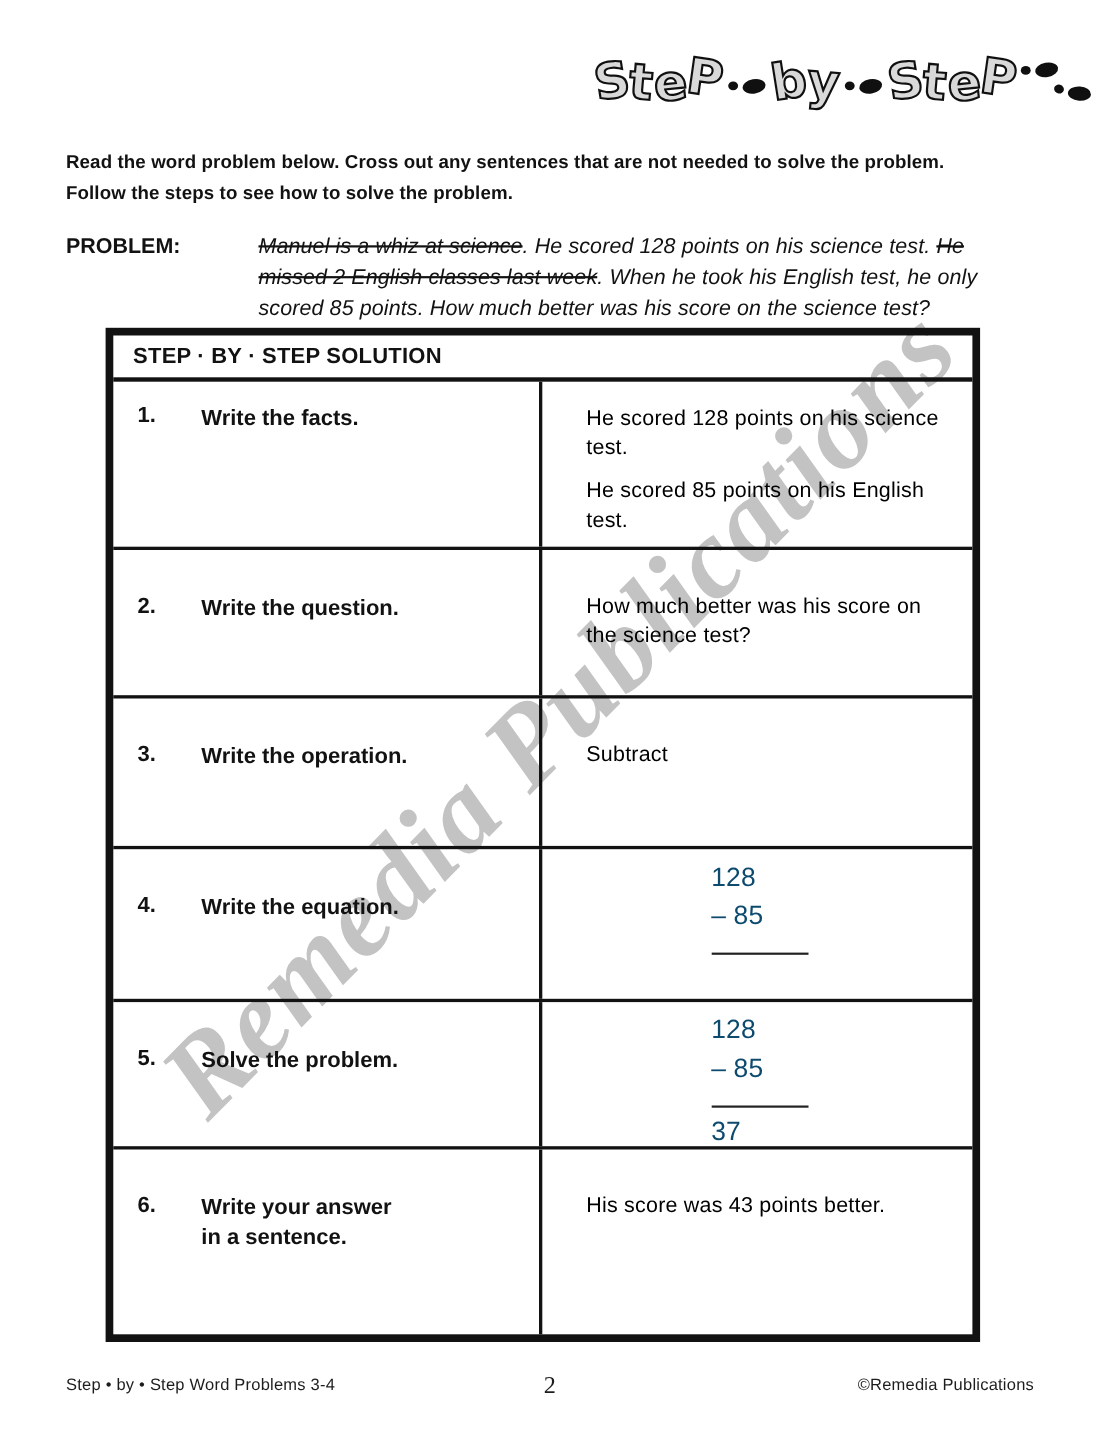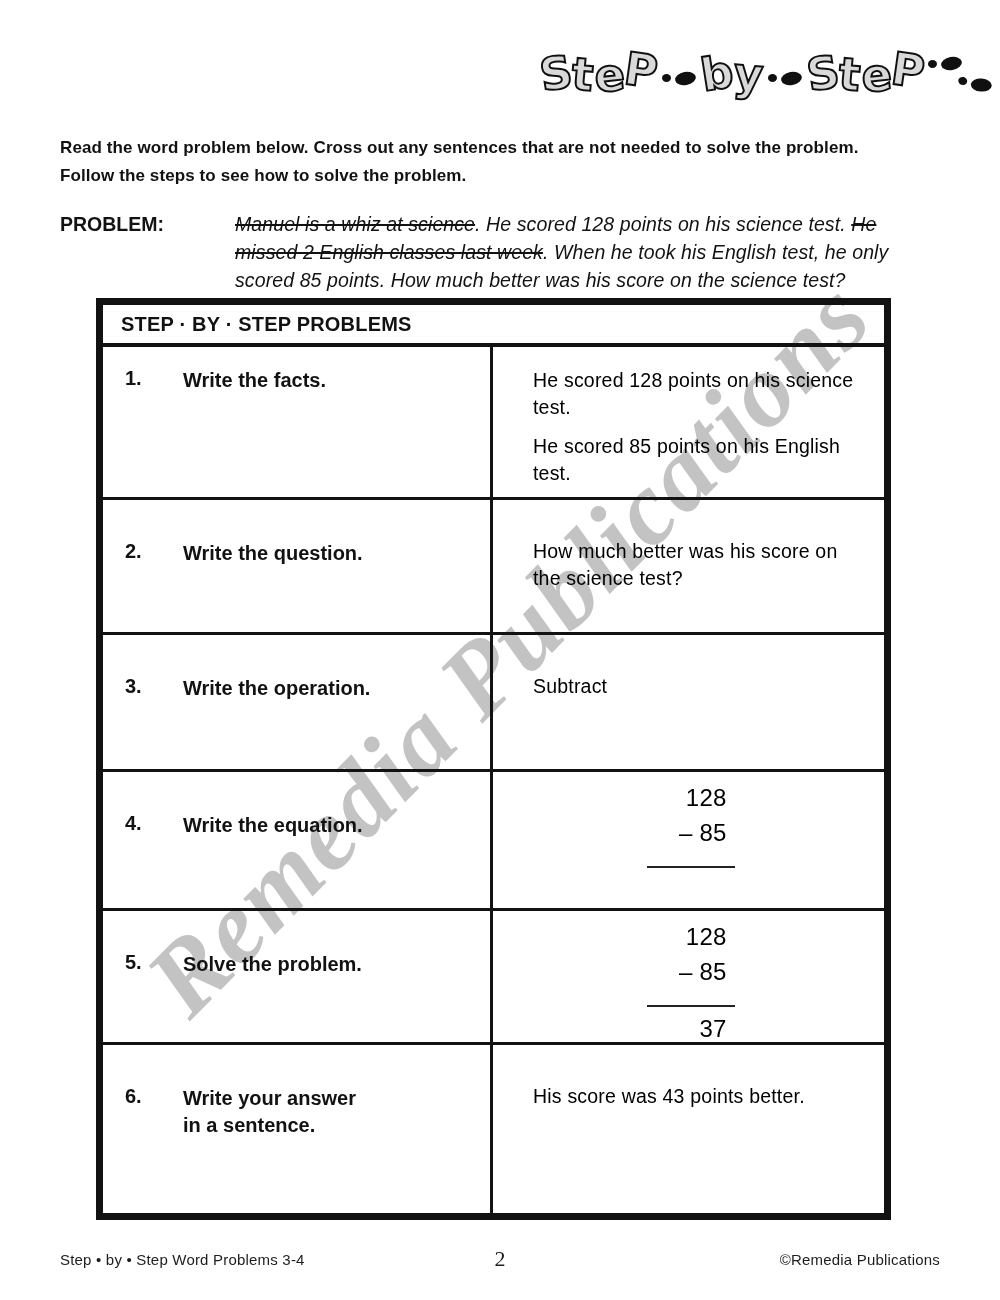--- a/index.html
+++ b/index.html
@@ -72,21 +72,21 @@
   .r4 { height:136px; } .r5 { height:131px; } .r6 { height:168px; }
   .r1 .cell-left { padding-top:20px; }
   .r1 .cell-right { padding-top:20px; }
   .r4 .cell-right, .r5 .cell-right { padding-top:8px; }
 
   .hand { font-size:19.5px; line-height:27px; letter-spacing:0.2px; color:#000000; }
   .hand-p { margin-bottom:12px; max-width:330px; }
   .hand-p:last-child { margin-bottom:0; }
 
   .eq { width:88px; margin:0 auto; transform:translateX(-12px); font-size:24px; line-height:35px;
-    text-align:right; color:#000000; }
+    text-align:left; color:#0c4a6e; }
   .eq div { padding-right:8px; }
   .eq .eq-bottom { border-bottom:2.5px solid #222; padding-bottom:16px; }
   .eq .eq-result { padding-top:4px; }
 
   .label-wrap1 { max-width:180px; }
   .label-wrap2 { margin-top:16px; }
 
   
   .footer { position:absolute; z-index:1; left:60px; right:60px; top:1246px;
     display:flex; align-items:center; font-size:15px; letter-spacing:0.2px; color:#1d1d1d; }
@@ -144,21 +144,21 @@
 
     <div class="instructions">Read the word problem below. Cross out any sentences that are not needed to solve the problem. Follow the steps to see how to solve the problem.</div>
 
     <div class="problem">
       <div class="problem-label">PROBLEM:</div>
       <div class="problem-text"><span class="strike">Manuel is a whiz at science</span><span>. He scored 128 points on his science test. </span><span class="strike">He missed 2 English classes last week</span><span>. When he took his English test, he only scored 85 points. How much better was his score on the science test?</span></div>
     </div>
 
     <div class="solution">
 
-      <div class="sol-header">STEP · BY · STEP PROBLEMS</div>
+      <div class="sol-header">STEP · BY · STEP SOLUTION</div>
 
       <div class="sol-row r1">
         <div class="cell-left">
           <span class="step-num">1.</span>
           <span class="step-label">Write the facts.</span>
         </div>
         <div class="cell-right">
           <div class="hand hand-p">He scored 128 points on his science test.</div>
           <div class="hand hand-p">He scored 85 points on his English test.</div>
         </div>

